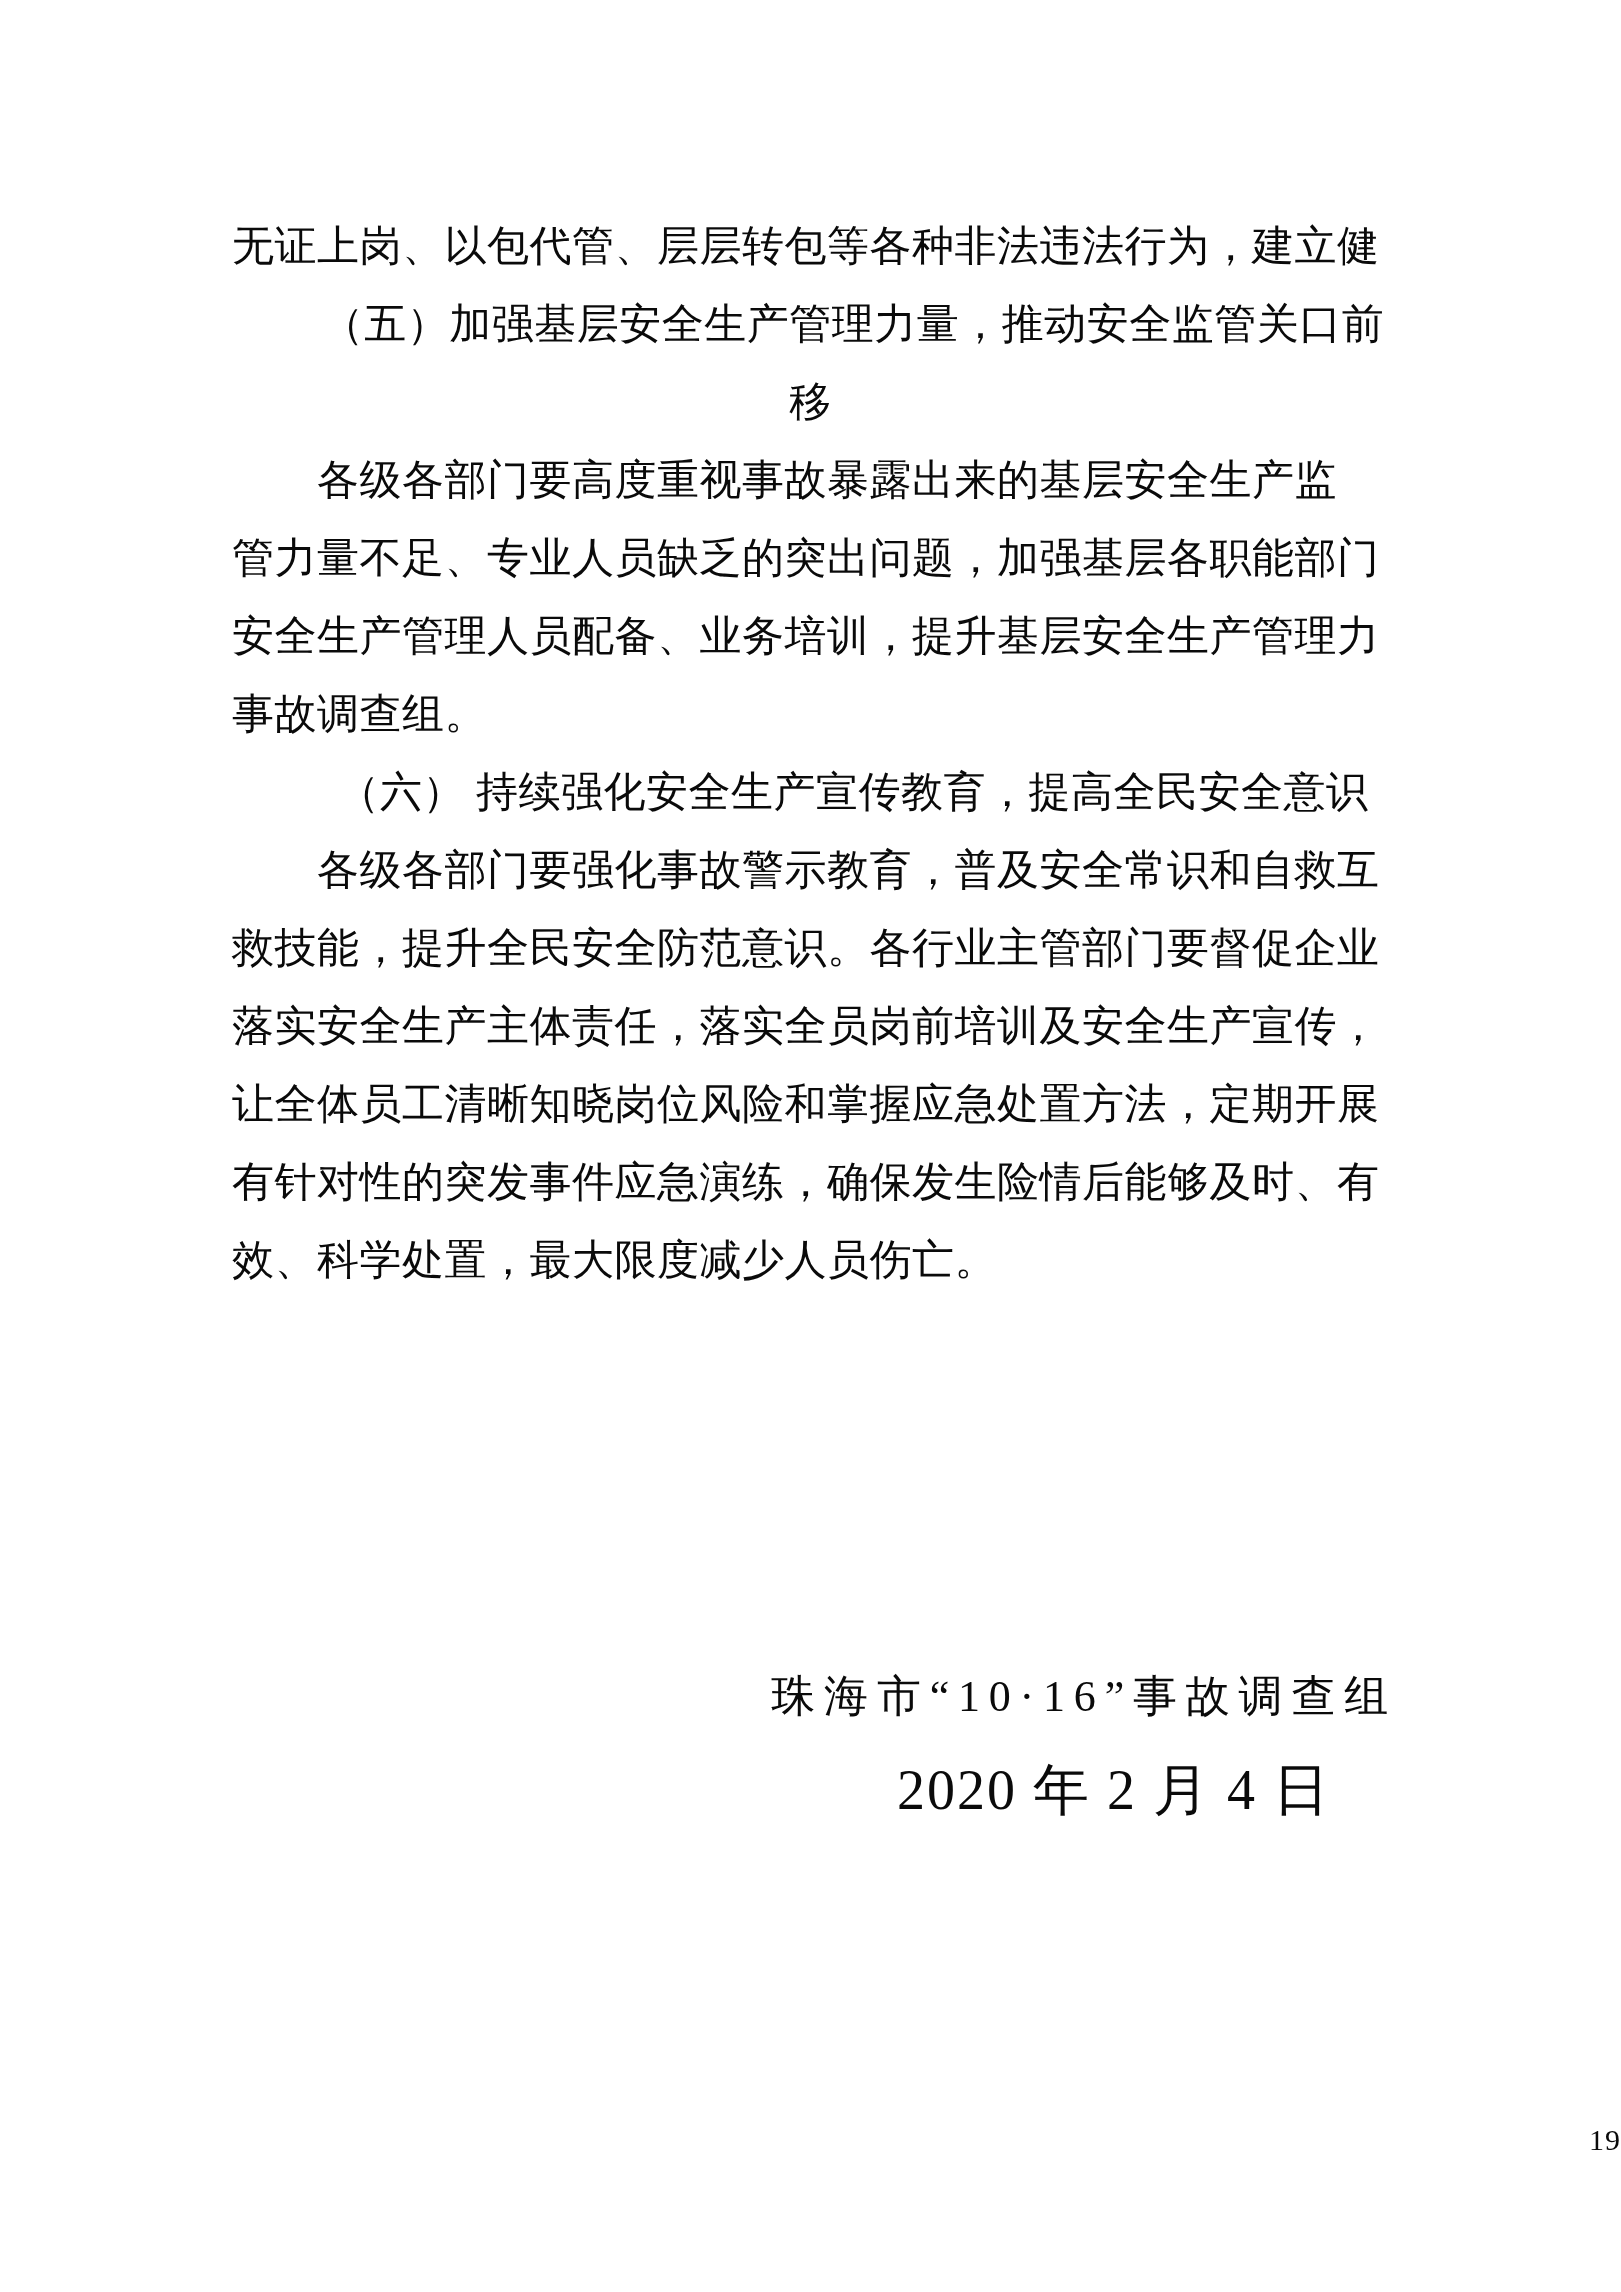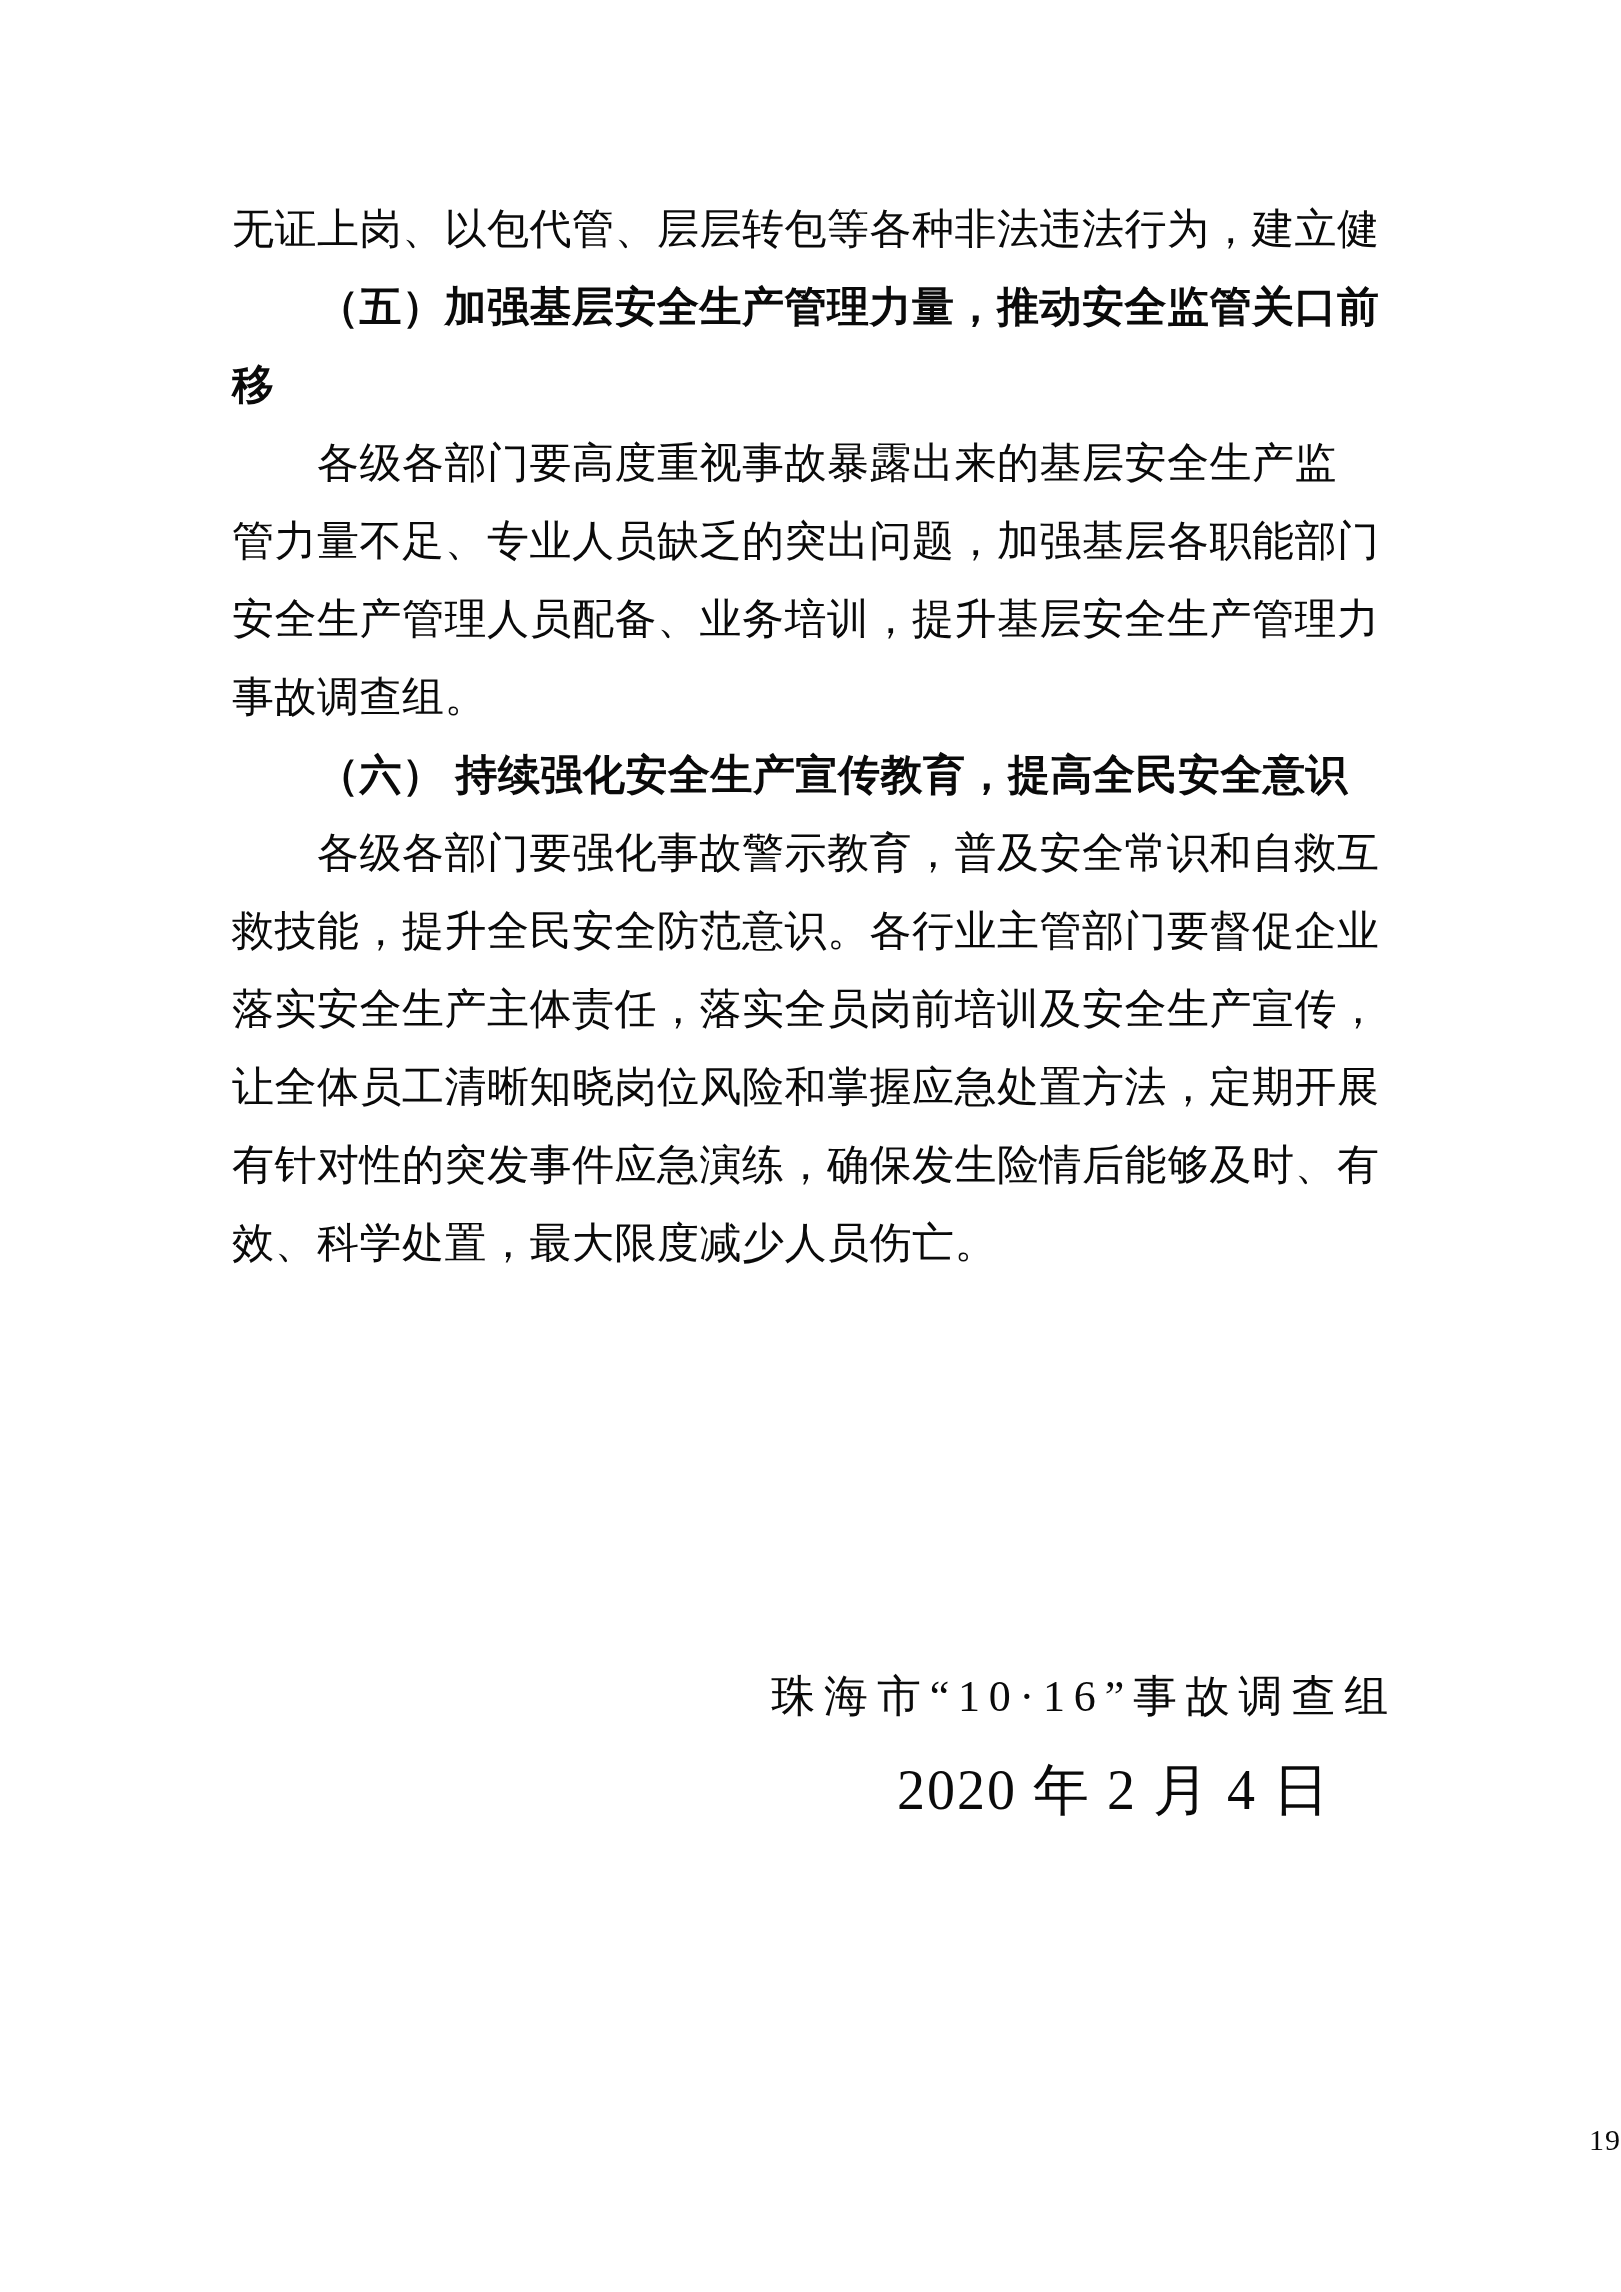--- a/index.html
+++ b/index.html
@@ -19,32 +19,33 @@
     position: absolute;
     left: 0; top: 0;
     width: 1621px;
     height: 2293px;
     background: #ffffff;
   }
   
   .text-block {
     position: absolute;
     left: 232px;
-    top: 190px;
+    top: 207px;
     width: 1157px;
   }
   .line {
     height: 78px;
     line-height: 78px;
     font-size: 42px;
     letter-spacing: 0.5px;
     white-space: nowrap;
   }
   .line.bold {
-    font-weight: 700;
+    font-weight: 400;
+    text-align: center;
   }
   .line.indent {
     padding-left: 85px;
   }
   
   .sig-org {
     position: absolute;
     top: 1658px;
     right: 224px;
     height: 78px;

